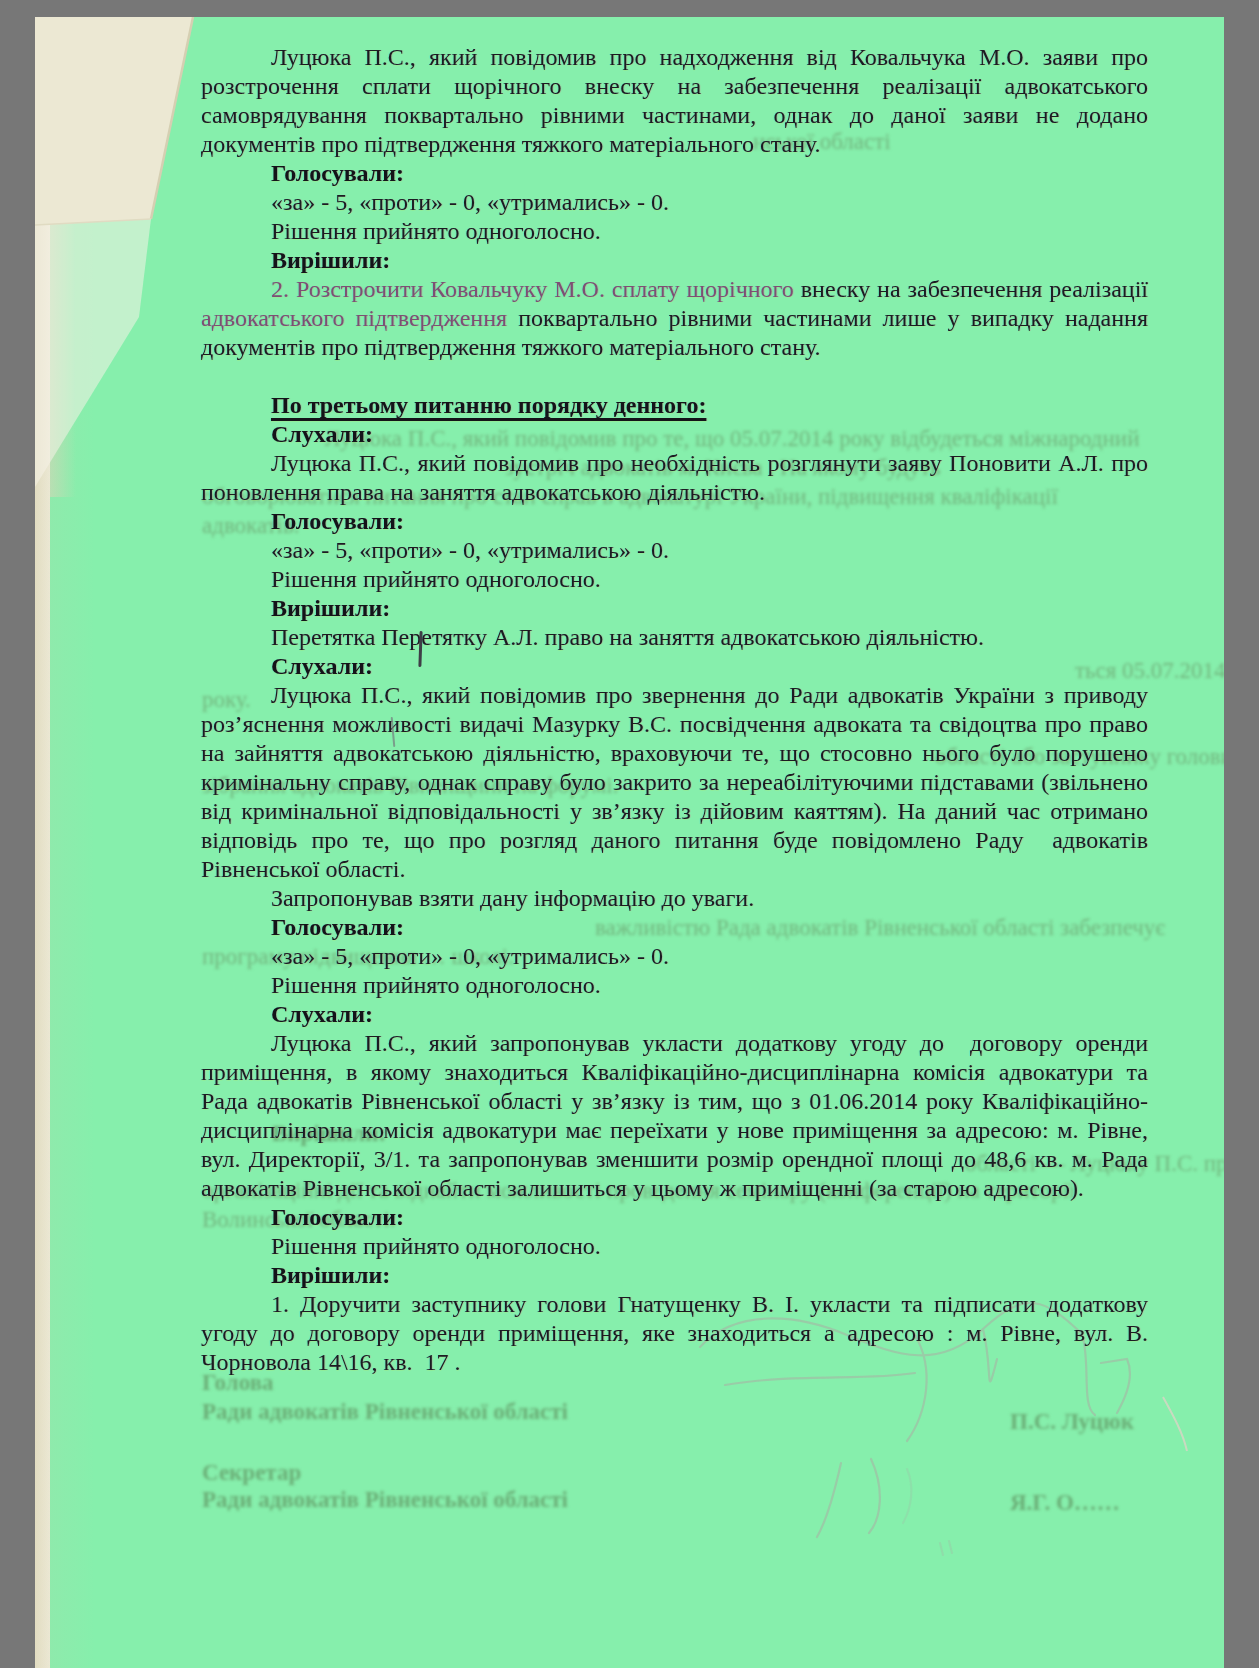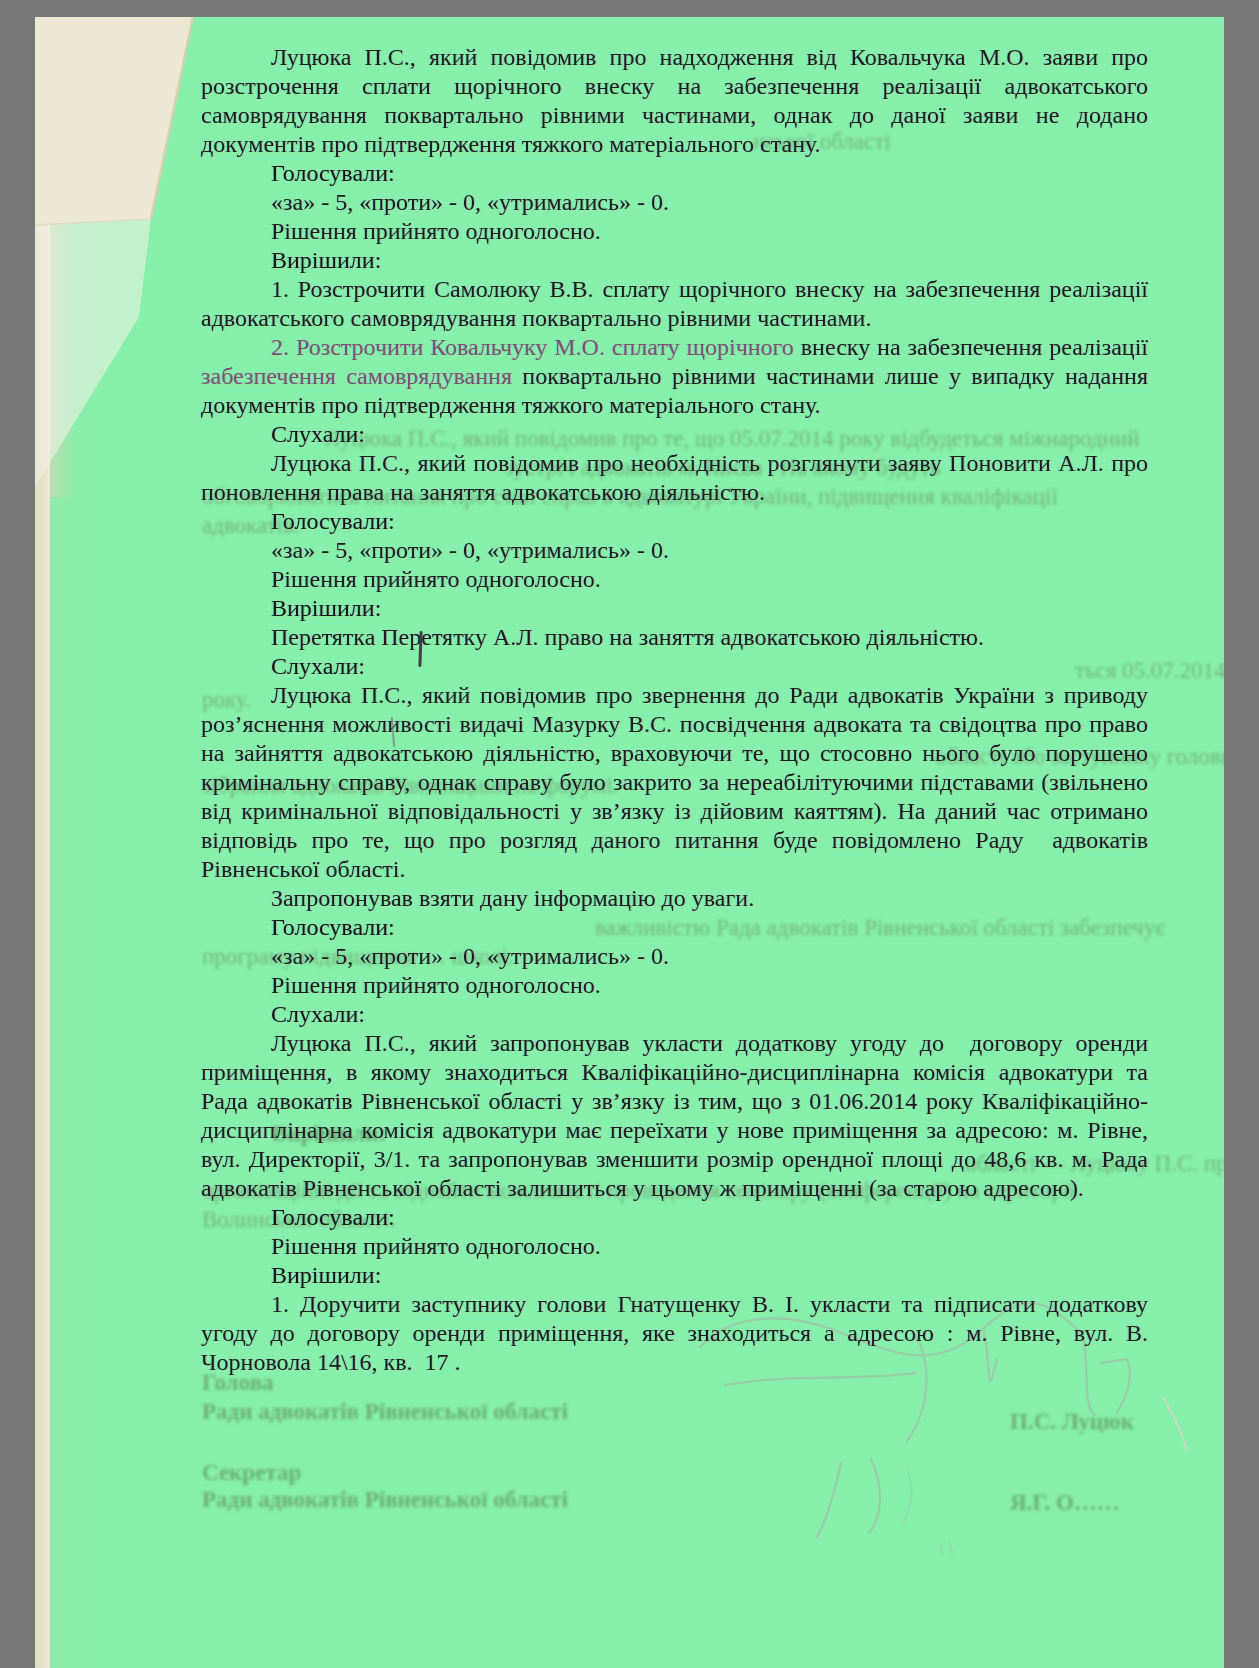--- a/index.html
+++ b/index.html
@@ -29,21 +29,21 @@
   .doc{
     position:absolute;left:166px;top:26px;width:947px;
     font-size:24px;line-height:29px;color:#1c1b22;
     text-align:justify;
     text-shadow:1px 0 0 rgba(255,40,110,.16),-1px 0 0 rgba(0,205,255,.18),0 1px 0 rgba(255,225,0,.10);
     z-index:6;
   }
   .blk{margin:0;text-indent:70px;}
   .b-h{font-weight:bold;margin-top:29px;text-decoration:underline;
        text-decoration-thickness:2.5px;text-underline-offset:5px;color:#141319;}
-  .b-label{font-weight:normal;color:#141319;}
+  .b-label{font-weight:bold;color:#141319;}
   .tint{color:#7d4f74;}
   
   .ghost-line{
     position:absolute;white-space:nowrap;
     font-family:"Liberation Serif","DejaVu Serif",serif;
     font-size:23px;color:rgba(98,136,90,.55);
     filter:blur(1.5px);z-index:2;
   }
   .gb{font-weight:bold;color:rgba(86,128,80,.58);}
   
@@ -105,22 +105,22 @@
     </g>
     <path d="M1128 1380 C1138 1398 1148 1416 1152 1434" fill="none" stroke="#d9d5c6" stroke-width="2" opacity="0.8"></path>
   </svg>
 
   <div class="doc" id="doc">
       <p class="blk b-p">Луцюка П.С., який повідомив про надходження від Ковальчука М.О. заяви про розстрочення сплати щорічного внеску на забезпечення реалізації адвокатського самоврядування поквартально рівними частинами, однак до даної заяви не додано документів про підтвердження тяжкого матеріального стану.</p>
       <p class="blk b-label">Голосували:</p>
       <p class="blk b-vote">«за» - 5, «проти» - 0, «утримались» - 0.</p>
       <p class="blk b-plain">Рішення прийнято одноголосно.</p>
       <p class="blk b-label">Вирішили:</p>
-      <p class="blk b-plain">1. Розстрочити Самолюку В.В. сплату щорічного внеску на забезпечення реалізації адвокатського самоврядування поквартально рівними частинами.</p>
-      <p class="blk b-plain"><span class="tint">2. Розстрочити Ковальчуку М.О. сплату щорічного </span><span>внеску на забезпечення реалізації </span><span class="tint">забезпечення самоврядування </span><span>поквартально рівними частинами лише у випадку надання документів про підтвердження тяжкого матеріального стану.</span></p>
+      <p class="blk b-plain"><span class="tint">2. Розстрочити Ковальчуку М.О. сплату щорічного </span><span>внеску на забезпечення реалізації </span><span class="tint">адвокатського підтвердження </span><span>поквартально рівними частинами лише у випадку надання документів про підтвердження тяжкого матеріального стану.</span></p>
+      <p class="blk b-h">По третьому питанню порядку денного:</p>
       <p class="blk b-label">Слухали:</p>
       <p class="blk b-p">Луцюка П.С., який повідомив про необхідність розглянути заяву Поновити А.Л. про поновлення права на заняття адвокатською діяльністю.</p>
       <p class="blk b-label">Голосували:</p>
       <p class="blk b-vote">«за» - 5, «проти» - 0, «утримались» - 0.</p>
       <p class="blk b-plain">Рішення прийнято одноголосно.</p>
       <p class="blk b-label">Вирішили:</p>
       <p class="blk b-plain">Перетятка Перетятку А.Л. право на заняття адвокатською діяльністю.</p>
       <p class="blk b-label">Слухали:</p>
       <p class="blk b-p">Луцюка П.С., який повідомив про звернення до Ради адвокатів України з приводу роз’яснення можливості видачі Мазурку В.С. посвідчення адвоката та свідоцтва про право на зайняття адвокатською діяльністю, враховуючи те, що стосовно нього було порушено кримінальну справу, однак справу було закрито за нереабілітуючими підставами (звільнено від кримінальної відповідальності у зв’язку із дійовим каяттям). На даний час отримано відповідь про те, що про розгляд даного питання буде повідомлено Раду &nbsp;адвокатів Рівненської області.</p>
       <p class="blk b-plain">Запропонував взяти дану інформацію до уваги.</p>

